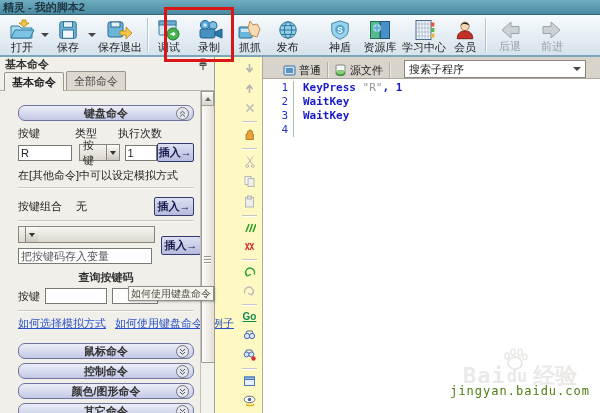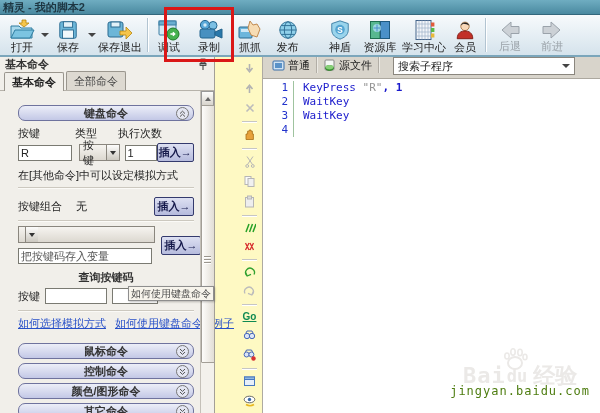--- a/index.html
+++ b/index.html
@@ -72,29 +72,29 @@
 
   
   #side{width:25px;background:#fef9c3;border-right:1px solid #aeaaa2;display:flex;flex-direction:column;
     align-items:center;padding-top:5px;padding-left:22px;}
   .sic{height:13px;margin-bottom:7px;display:flex;align-items:center;justify-content:center;}
   .ssep{width:15px;height:1px;background:#c6c6c4;box-shadow:0 1px 0 #fff;margin:0 0 6px;}
   .goto{font-size:10px;font-weight:bold;color:#0f8a52;text-decoration:underline;line-height:11px;}
 
   
   #editor{flex:1;display:flex;flex-direction:column;background:#fff;position:relative;}
-  .ed-tabs{height:21px;background:#d8d4cb;border-bottom:1px solid #aca89f;display:flex;align-items:flex-start;padding-left:3px;font-size:11px;color:#222;}
+  .ed-tabs{height:21px;background:#d8d4cb;border-bottom:1px solid #aca89f;display:flex;align-items:flex-end;padding-left:14px;font-size:11px;color:#222;}
   .ed-tab{display:flex;align-items:center;gap:3px;height:16px;padding:0 6px;border-right:1px solid #b2aea6;box-shadow:1px 0 0 #eceae4;}
   .combo{margin-left:14px;width:176px;height:16px;background:#fff;border:1px solid #8a867e;display:flex;align-items:center;font-size:11px;color:#222;padding-left:4px;}
   .combo .spacer{flex:1;}
   .ed-body{flex:1;display:flex;font-family:"DejaVu Sans Mono","Liberation Mono",monospace;font-size:11px;line-height:14px;padding-top:2px;position:relative;}
   .gutline{display:flex;}
   .lnum{width:25px;text-align:right;padding-right:5px;color:#2233cc;border-right:1px solid #9fc39f;}
   .codeline{padding-left:9px;white-space:pre;}
-  .kw{color:#1a1acc;font-weight:normal;text-align:right;}
+  .kw{color:#1a1acc;font-weight:bold;text-align:right;}
   .str{color:#949494;}
   .rest{color:#1a1acc;font-weight:bold;}
 
   
   #watermark{position:absolute;right:10px;bottom:16px;color:#ebe9e7;text-align:center;user-select:none;}
   #wm-row{display:flex;align-items:flex-end;justify-content:center;position:relative;}
   #wm-bai{font-size:22px;font-weight:bold;letter-spacing:1px;}
   #wm-du{font-size:17px;font-weight:bold;margin-left:1px;}
   #wm-suffix{font-size:22px;font-weight:bold;margin-left:6px;}
   #wm-paw{position:absolute;left:52px;top:-22px;}

